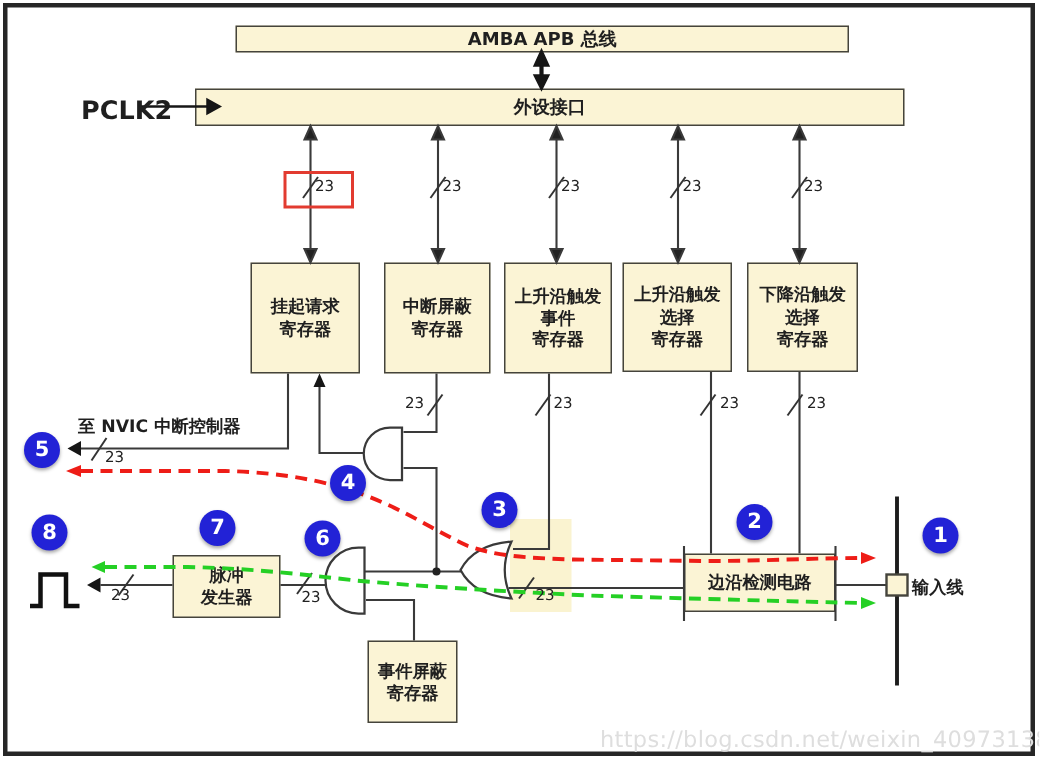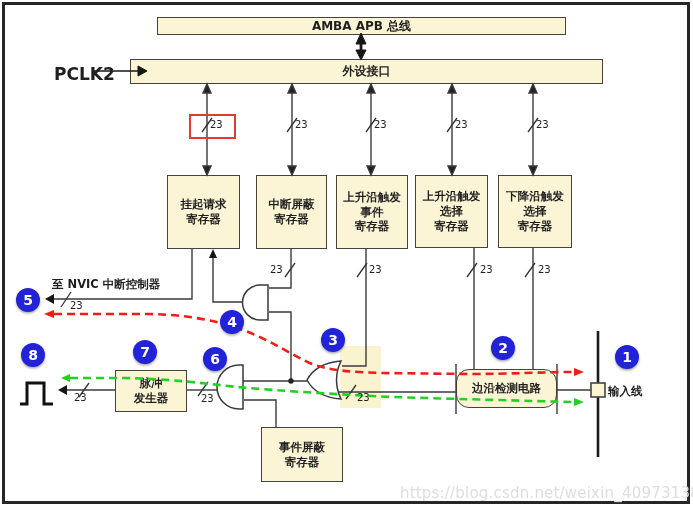--- a/index.html
+++ b/index.html
@@ -42,24 +42,24 @@
   <div class="box reg" style="left:336px;top:175px;width:72px;height:74px;"><span>上升沿触发
 事件
 寄存器</span></div>
   <div class="box reg" style="left:415px;top:175px;width:73px;height:73px;"><span>上升沿触发
 选择
 寄存器</span></div>
   <div class="box reg" style="left:498px;top:175px;width:74px;height:73px;"><span>下降沿触发
 选择
 寄存器</span></div>
 
-  <div class="box reg" style="left:456px;top:369px;width:101px;height:39px;border-width:1.8px;border-radius:13px;"><span>边沿检测电路</span></div>
+  <div class="box reg" style="left:456px;top:369px;width:101px;height:39px;border-width:1.8px;"><span>边沿检测电路</span></div>
   <div class="box reg" style="left:115px;top:370px;width:72px;height:42px;"><span>脉冲
 发生器</span></div>
-  <div class="box reg" style="left:245px;top:427px;width:82px;height:55px;margin-left:16px;"><span>事件屏蔽
+  <div class="box reg" style="left:245px;top:427px;width:60px;height:55px;"><span>事件屏蔽
 寄存器</span></div>
 
   <svg width="693" height="510" viewBox="0 0 693 510">
 
     <g stroke="#3a3a3a" stroke-width="1.4" fill="#222">
       <line x1="207" y1="91" x2="207" y2="168"></line>
         <polygon points="203,93 211,93 207,84"></polygon>
         <polygon points="203,166 211,166 207,175"></polygon>
       <line x1="292" y1="91" x2="292" y2="168"></line>
         <polygon points="288,93 296,93 292,84"></polygon>

